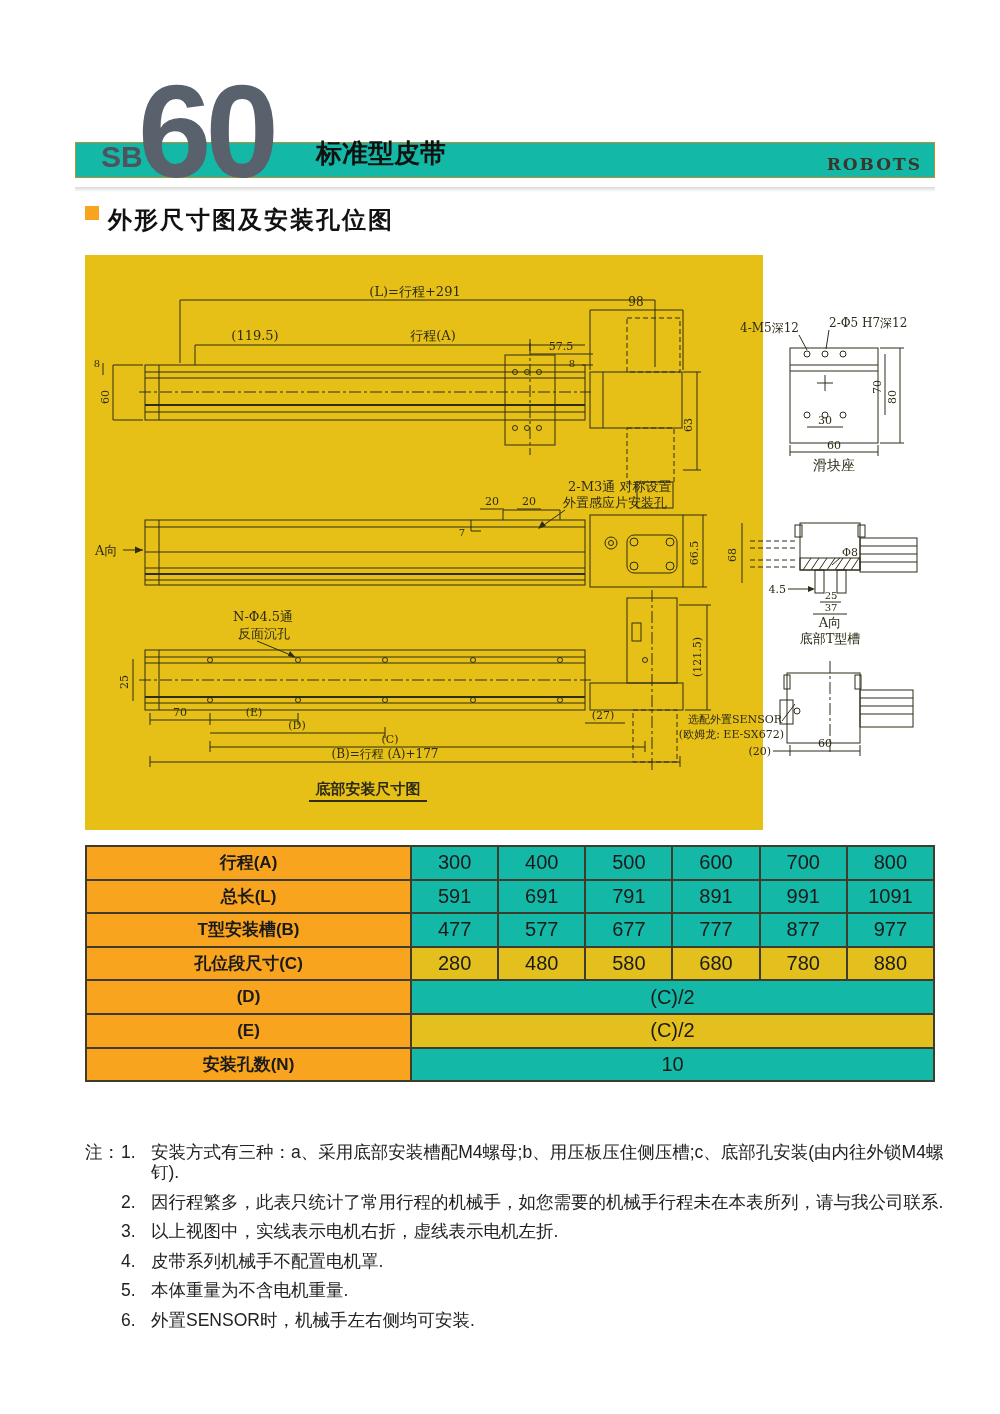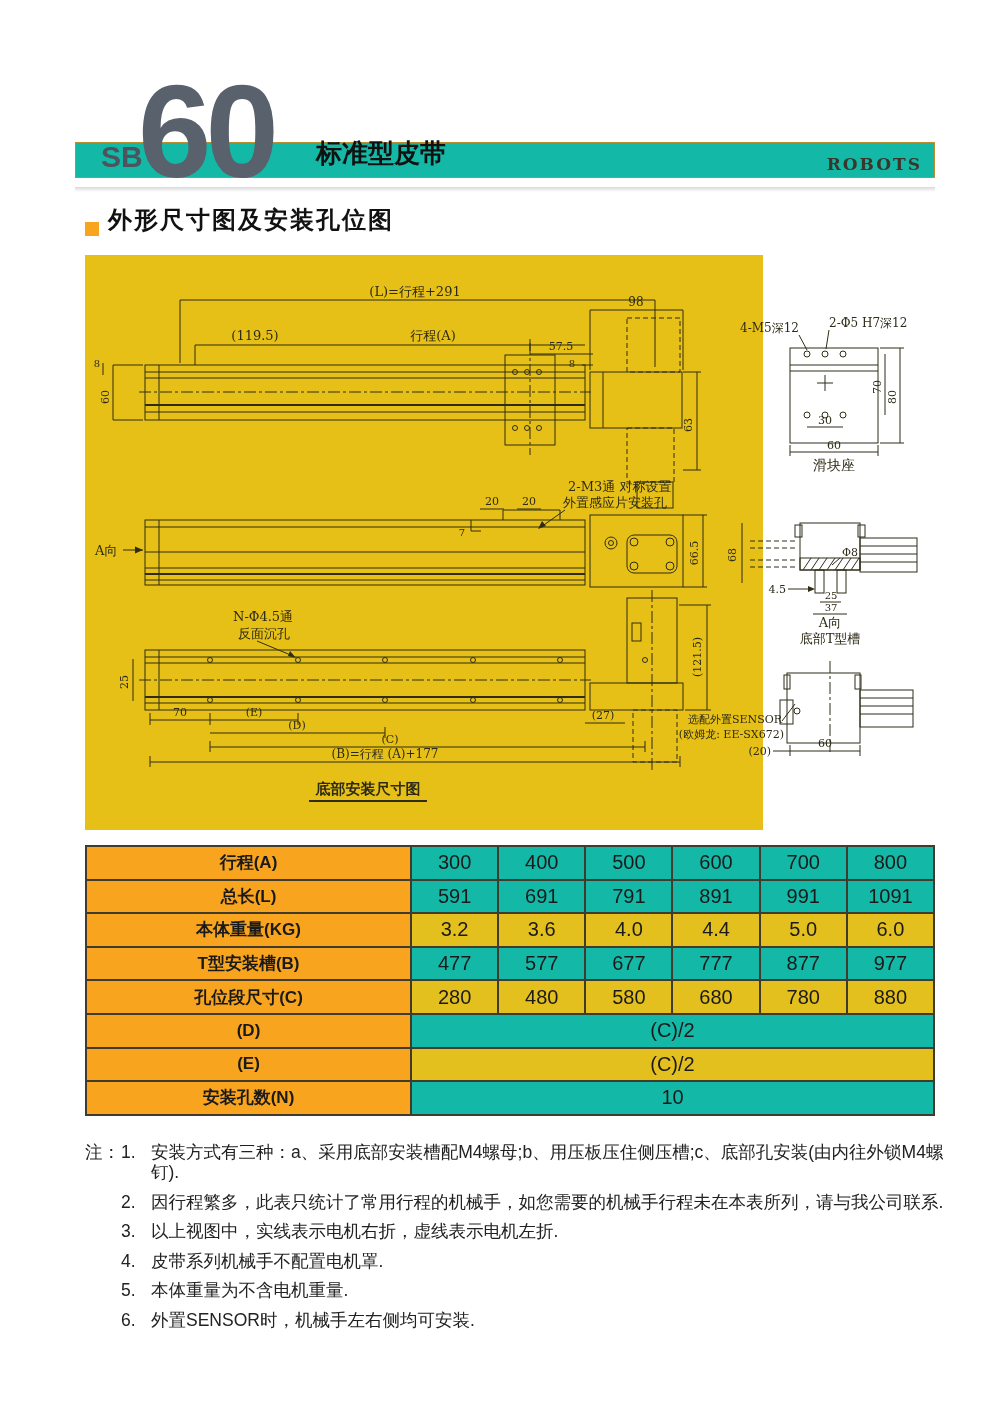--- a/index.html
+++ b/index.html
@@ -12,21 +12,21 @@
   .head-bar{position:absolute;left:75px;top:142px;width:860px;height:36px;
     background:#14b8a6;border:1px solid #bb8d2f;box-sizing:border-box;z-index:2;}
   .head-shadow{position:absolute;left:75px;top:187px;width:860px;height:5px;
     background:linear-gradient(#d9d9d9,#ffffff);z-index:1;}
   .sb{position:absolute;left:25px;bottom:3px;font-size:30px;font-weight:bold;color:#4d545e;}
   .series-type{position:absolute;left:240px;bottom:6px;font-size:26px;font-weight:bold;color:#111;margin-top:8px;}
   .robots{position:absolute;right:12px;top:11px;font-family:"DejaVu Serif","Liberation Serif",serif;
     font-weight:bold;font-size:17px;letter-spacing:2px;color:#3a362c;}
 
   
-  .sec-title{position:absolute;left:85px;top:204px;display:flex;align-items:flex-end;}
+  .sec-title{position:absolute;left:85px;top:204px;display:flex;align-items:flex-start;}
   .sec-sq{width:14px;height:14px;background:#f8a41e;margin-right:9px;margin-top:2px;}
   .sec-txt{font-size:24px;font-weight:bold;letter-spacing:2px;color:#111;}
 
   
   .panel{position:absolute;left:85px;top:255px;width:678px;height:575px;background:#e7c017;}
   svg text{font-family:"DejaVu Serif","Liberation Serif",serif;fill:#2d2a16;}
   svg line,svg rect,svg path,svg circle,svg polyline{stroke:#2f2c18;fill:none;stroke-width:1;}
   svg .thk{stroke-width:2;}
   svg .dsh{stroke-dasharray:5,3;}
   svg .ctr{stroke-dasharray:12,3,3,3;}
@@ -344,29 +344,20 @@
       </tr>
       <tr>
         <th>总长(L)</th>
         <td>591</td>
         <td>691</td>
         <td>791</td>
         <td>891</td>
         <td>991</td>
         <td>1091</td>
       </tr>
-      <tr class="hl">
-        <th>本体重量(KG)</th>
-        <td>3.2</td>
-        <td>3.6</td>
-        <td>4.0</td>
-        <td>4.4</td>
-        <td>5.0</td>
-        <td>6.0</td>
-      </tr>
       <tr>
         <th>T型安装槽(B)</th>
         <td>477</td>
         <td>577</td>
         <td>677</td>
         <td>777</td>
         <td>877</td>
         <td>977</td>
       </tr>
       <tr class="hl">

